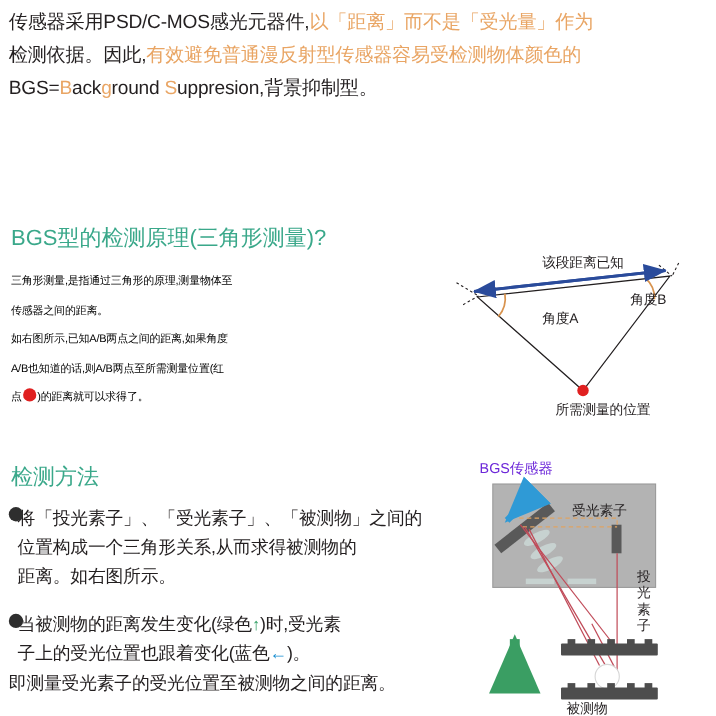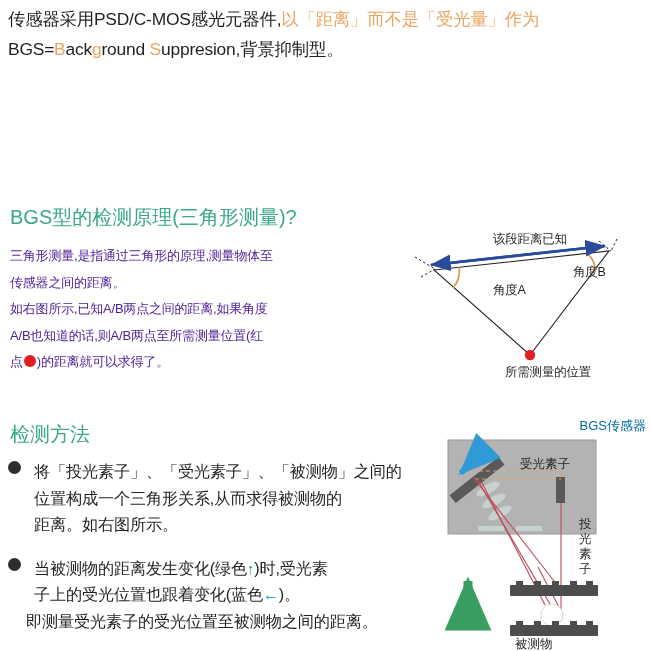--- a/index.html
+++ b/index.html
@@ -27,39 +27,39 @@
     position:absolute;left:10px;
     font-size:20px;line-height:24px;color:#3aa88a;
     letter-spacing:0px;white-space:nowrap;
   }
   #head1{top:205px;}
   #head2{top:422px;}
 
   
   .body-txt{
     position:absolute;left:10px;
-    font-size:13px;line-height:26.5px;color:#4c1d95;
+    font-size:10px;line-height:26.5px;color:#000000;
     letter-spacing:-0.2px;white-space:nowrap;
   }
   #para1{top:243px;width:390px;}
   .body-txt .ln{display:block;height:26.5px;}
   .reddot{
     display:inline-block;width:12px;height:12px;border-radius:50%;
     background:#e02020;vertical-align:-1px;margin:0 1px;
   }
 
   
   .bullets{position:absolute;left:8px;top:458px;width:410px;}
   .bullet-row{position:relative;margin-bottom:17px;}
   .bullet-dot{
     position:absolute;left:0;top:3px;
     width:13px;height:13px;border-radius:50%;background:#2e2e2e;
   }
   .bullet-body{
-    margin-left:26px;
+    margin-left:8px;
     font-size:16.2px;line-height:26.5px;color:#231f20;
     letter-spacing:-0.2px;white-space:nowrap;
   }
   .bullet-body .ln{display:block;height:26.5px;}
   .bullet-body .ln.nohang{margin-left:-8px;}
   .garrow{color:#2f9e63;font-size:15px;font-weight:bold;}
   .barrow{color:#1a8fd1;font-size:16px;font-weight:bold;}
 
   
   #tri-diagram{position:absolute;left:395px;top:225px;width:256px;height:160px;}
@@ -70,41 +70,42 @@
     margin-left:32px;
   }
   #lbl-known{left:66px;top:6px;}
   #lbl-angA{left:66px;top:57px;}
   #lbl-angB{left:146px;top:39px;}
   #lbl-target{left:78px;top:139px;}
 
   
   #bgs-diagram{position:absolute;left:430px;top:415px;width:221px;height:236px;}
   #bgs-title{
-    position:absolute;left:16px;top:2px;width:200px;text-align:right;
-    font-size:13px;color:#0369a1;white-space:nowrap;
+    position:absolute;left:6px;top:2px;width:200px;text-align:left;
+    font-size:13px;color:#6d28d9;white-space:nowrap;
   }
   #bgs-diagram svg{position:absolute;left:0;top:0;}
   .slabel{position:absolute;font-size:12.5px;color:#231f20;white-space:nowrap;}
   #lbl-recv{left:90px;top:41px;}
   #lbl-emit{left:149px;top:62px;width:13px;line-height:15px;white-space:normal;margin-top:40px;}
   #lbl-object{left:85px;top:221px;}
   #watermark{
     position:absolute;left:2px;top:196px;
     font-size:22px;color:#bcd9bd;letter-spacing:0px;white-space:nowrap;
     font-family:"Liberation Sans",sans-serif;
   }
 </style>
 </head>
 <body>
 
 <div class="page">
 
   <div class="intro" id="intro-block">
       <span class="ln"><span>传感器采用PSD/C-MOS感光元器件,</span><span class="or">以「距离」而不是「受光量」作为</span></span>
+      <span class="ln"><span>检测依据。因此,</span><span class="or">有效避免普通漫反射型传感器容易受检测物体颜色的</span></span>
       <span class="ln"><span>BGS=</span><span class="or">B</span><span>ack</span><span class="or">g</span><span>round </span><span class="or">S</span><span>uppresion,背景抑制型。</span></span>
     </div>
 
   <div class="sec-head" id="head1">BGS型的检测原理(三角形测量)?</div>
 
   <div class="body-txt" id="para1">
     <span class="ln">三角形测量,是指通过三角形的原理,测量物体至</span>
     <span class="ln">传感器之间的距离。</span>
     <span class="ln">如右图所示,已知A/B两点之间的距离,如果角度</span>
     <span class="ln">A/B也知道的话,则A/B两点至所需测量位置(红</span>

